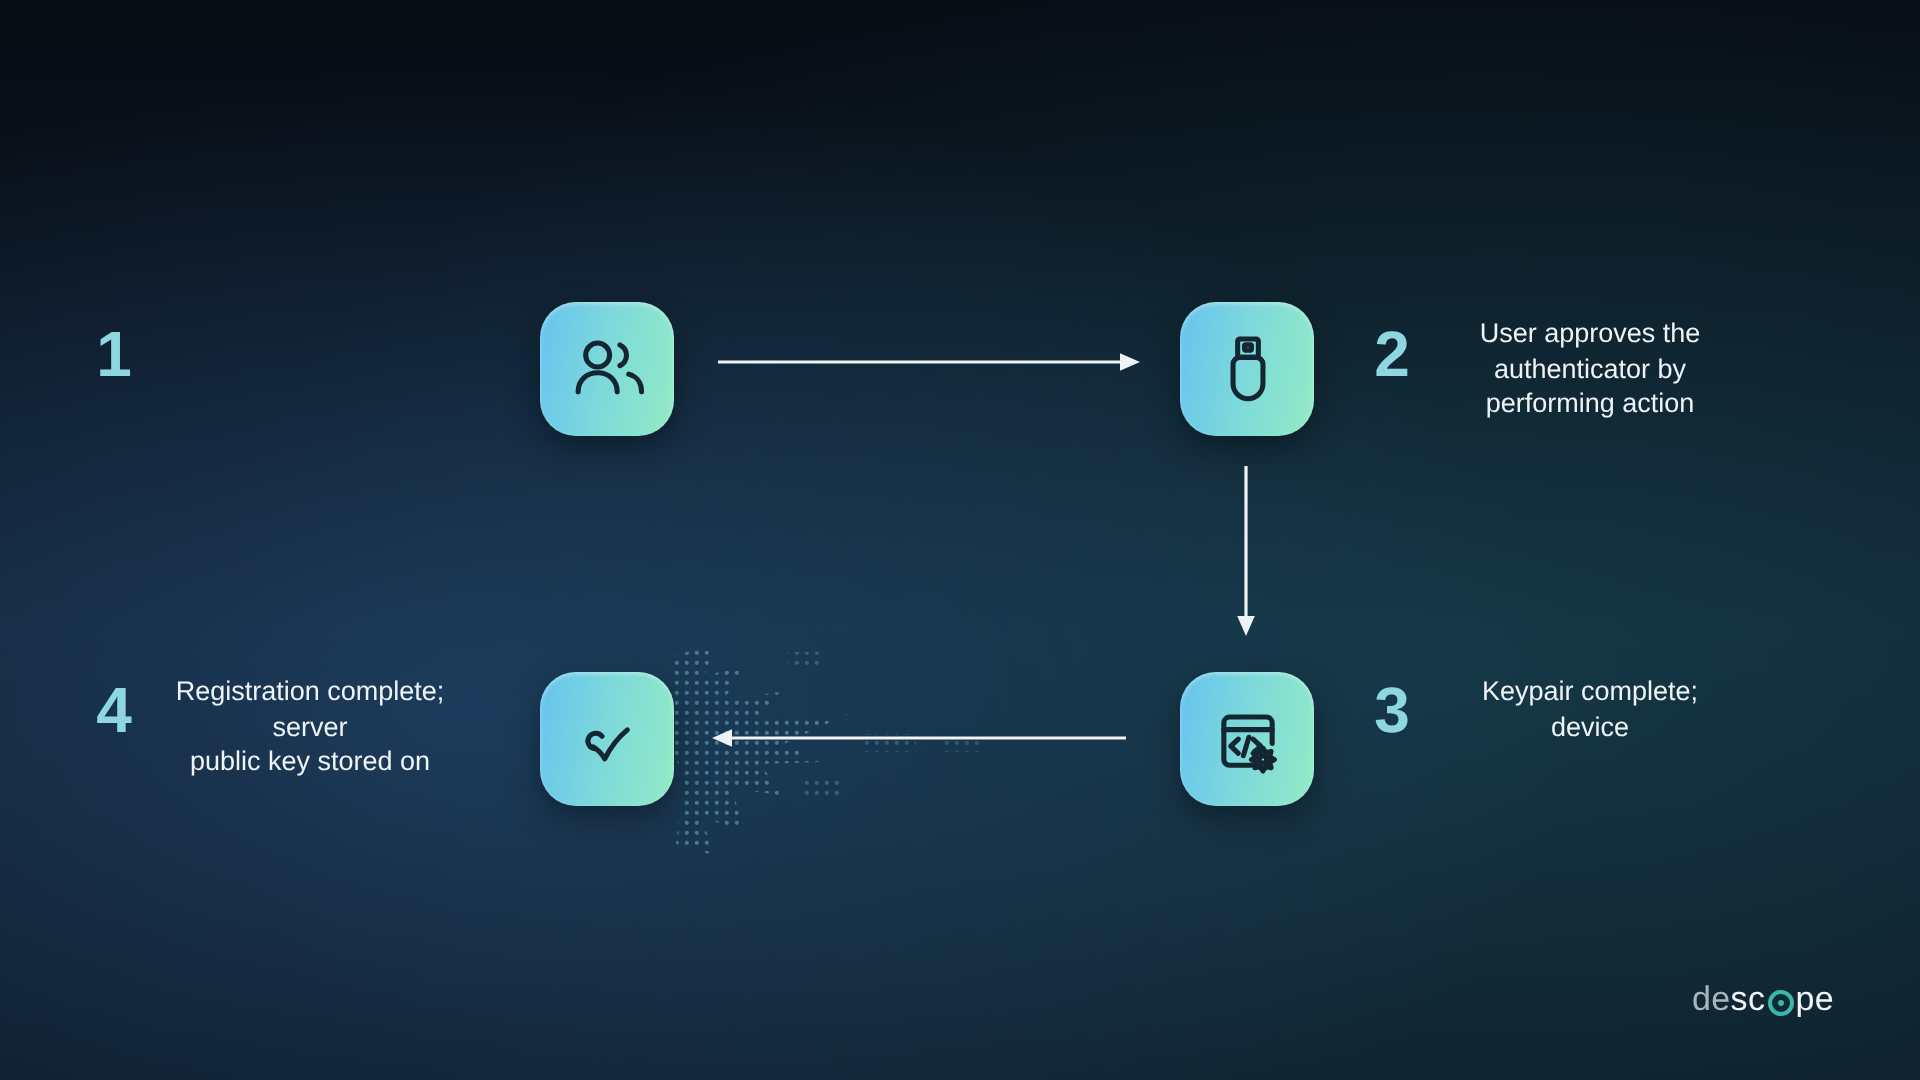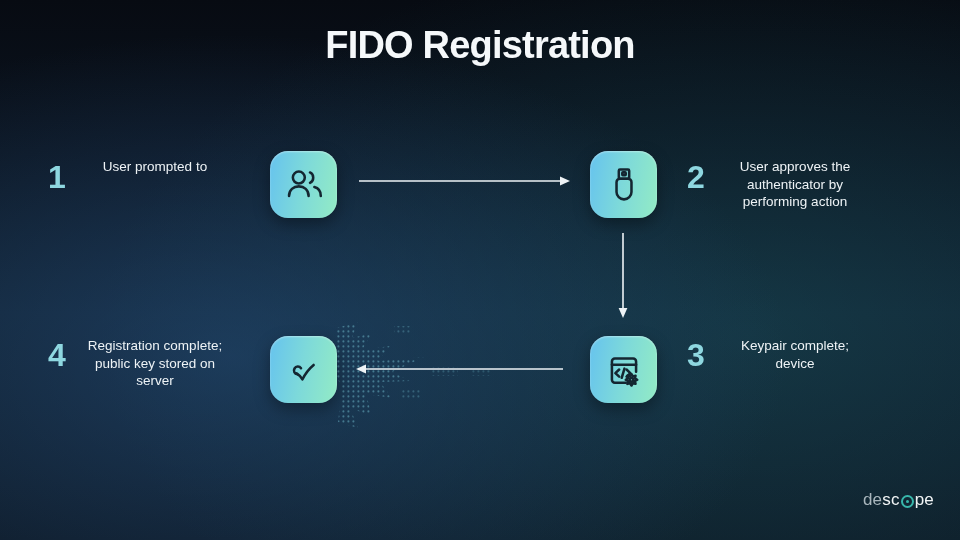--- a/index.html
+++ b/index.html
@@ -28,44 +28,42 @@
     position:absolute; width:67px; height:67px; border-radius:18px;
     background:linear-gradient(100deg, #66c3ee 0%, #7dd9da 48%, #93ebc5 100%);
     box-shadow:0 6px 16px rgba(0,0,0,0.35), inset 0 1px 2px rgba(255,255,255,0.4);
     display:flex; align-items:center; justify-content:center; z-index:2;
   }
   .tile svg { width:46px; height:46px; display:block; }
   .glyph { stroke:#142631; stroke-width:2.2; fill:none; stroke-linecap:round; stroke-linejoin:round; }
   .arrow { position:absolute; z-index:3; }
   .dots { position:absolute; z-index:1; }
   .logo {
-    position:absolute; right:26px; bottom:30px; display:flex; align-items:center;
+    position:absolute; right:43px; bottom:30px; display:flex; align-items:center;
     color:#f2f5f6; font-size:17px; letter-spacing:0.2px;
   }
   .logo .lt { font-weight:400; color:#a9b6bd; }
   .logo .bold { font-weight:400; color:#f2f5f6;text-align:center; }
   .logo-mark {
     position:relative; width:13px; height:13px; margin:2px 1px 0 1px;
     border:2.2px solid #38b7ab; border-radius:50%;
   }
   .logo-mark::after {
     content:""; position:absolute; left:50%; top:50%; width:3px; height:3px;
     margin:-1.5px 0 0 -1.5px; border-radius:50%; background:#38b7ab;
   }
 </style>
 </head>
 <body>
 
 <div class="canvas">
 
-  <div class="title">FIDO Registration</div>
 
   <div class="step-number" style="left:37px; top:159px;">1</div>
   <div class="step-text" style="left:72px; top:158px; width:166px;">
-    <div>User prompted to</div>
   </div>
   <div class="tile" style="left:270px; top:151px;">
     <svg viewBox="0 0 40 40">
       <circle class="glyph" cx="15.5" cy="13.5" r="5.2"></circle>
       <path class="glyph" d="M7 29.5 c0-5.2 3.8-8.3 8.5-8.3 s8.5 3.1 8.5 8.3"></path>
       <path class="glyph" d="M25.2 9.1 a5 5 0 0 1 0 9"></path>
       <path class="glyph" d="M29 21.8 c3.4 0.9 5.6 3.6 5.6 7.7"></path>
     </svg>
   </div>
 
@@ -126,22 +124,22 @@
   </div>
 
   <svg class="arrow" style="left:352px; top:361px;" width="214" height="16" viewBox="0 0 214 16">
     <line x1="211" y1="8" x2="14" y2="8" stroke="#eef3f6" stroke-width="1.6"></line>
     <path d="M14 3.6 L4 8 L14 12.4 Z" fill="#eef3f6"></path>
   </svg>
 
   <div class="step-number" style="left:37px; top:337px;">4</div>
   <div class="step-text" style="left:62px; top:337px; width:186px;">
     <div>Registration complete;</div>
+    <div>server</div>
     <div>public key stored on</div>
-    <div>server</div>
   </div>
   <div class="tile" style="left:270px; top:336px;">
     <svg viewBox="0 0 40 40">
       <path class="glyph" d="M17.4 18.4 a3.4 3.4 0 1 0 -3.2 5.4"></path>
       <path class="glyph" d="M13.6 23 c2 1.2 3.7 3 5 5.2 c2.7 -5.4 6 -9.5 9.8 -12.6"></path>
     </svg>
   </div>
 
   <div class="logo">
     <span class="lt">de</span>

